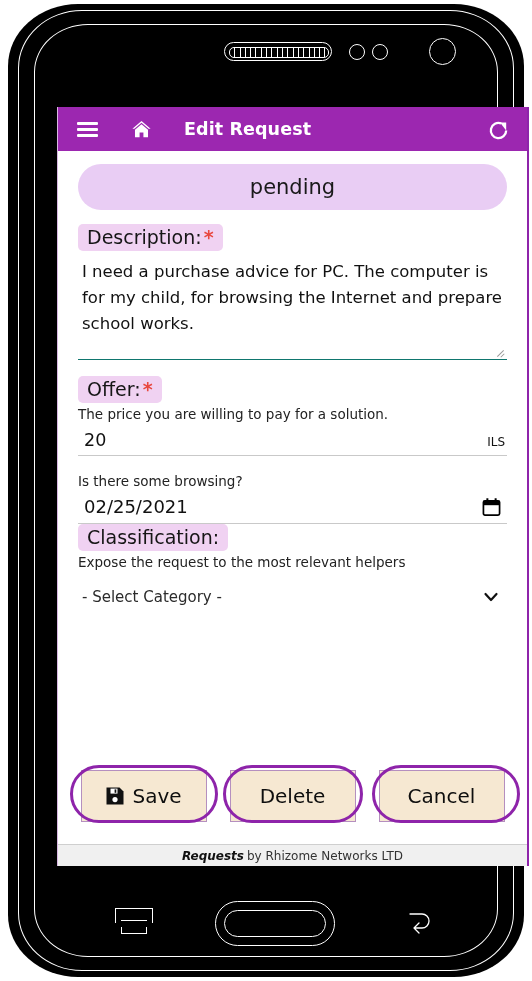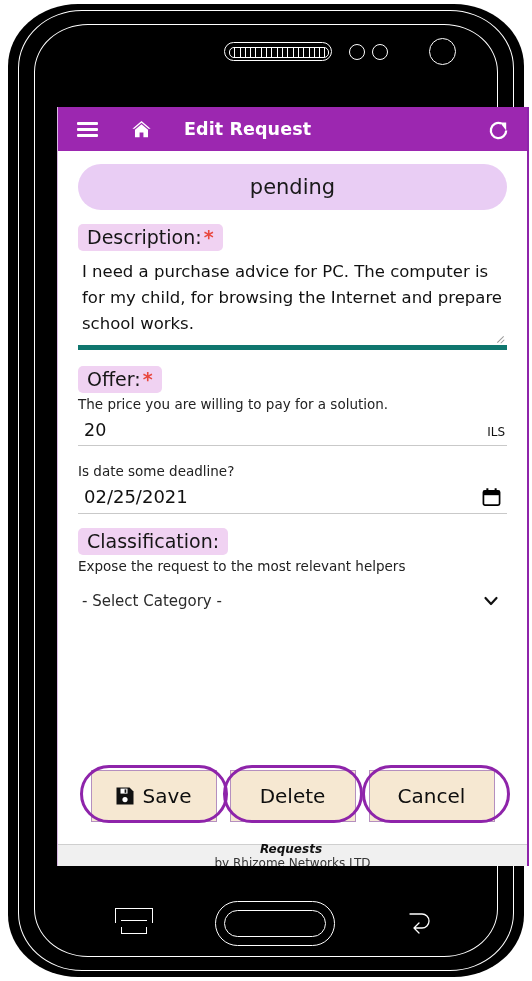--- a/index.html
+++ b/index.html
@@ -175,22 +175,22 @@
   .caret-text { display:inline-block; width:1px; height:15px; background:#000; vertical-align:-2px; margin-left:1px; }
   .field-hint {
     font-size: 13.5px;
     color: #222222;
     margin-top: 1px;
     margin-bottom: 2px;
   }
 
   .textarea-box {
     margin-top: 6px;
-    border-bottom: 5px solid #0f766e;
-    padding-bottom: 8px;
+    border-bottom: 1px solid #0f766e;
+    padding-bottom: 22px;
     position: relative;
   }
   .textarea-text {
     font-size: 16.5px;
     line-height: 26px;
     color: #111111;
     padding: 0 4px;
     min-height: 78px;
   }
   .resize-grip {
@@ -247,21 +247,21 @@
   }
   .select-value { font-size: 15px; color: #2b2b2b; flex: 1; }
   .select-chev { width: 16px; height: 16px; margin-right: 4px; }
 
   
   .btn-bar {
     position: absolute;
     left: 0; right: 0; bottom: 22px;
     display: flex;
     justify-content: center;
-    gap: 13px;
+    gap: 23px;
     padding: 0 14px;
   }
   .btn-wrap { position: relative; }
   .btn {
     width: 126px; height: 52px;
     background: #f6e8d2;
     border: 1px solid #b58fbf;
     display: flex; align-items: center; justify-content: center;
     gap: 7px;
     font-size: 20px;
@@ -283,21 +283,20 @@
   .btn-wrap.right .btn-ring { left: -7px; width: 148px; }
   .save-icon { width: 20px; height: 20px; }
 
   .footer {
     height: 22px;
     background: #f0f0f0;
     border-top: 1px solid #cfcfcf;
     display: flex; align-items: center; justify-content: center;
     font-size: 12px;
     color: #333333;
-    flex-direction: column;
   }
   .footer b { font-style: italic; color: #111; margin-right: 3px; }
 </style>
 </head>
 <body>
 
 <div class="phone">
   <div class="phone-rim"></div>
   <div class="phone-rim2"></div>
 
@@ -369,36 +368,36 @@
           <span>Offer:</span><span class="req">*</span>
         </div>
         <div class="field-hint">The price you are willing to pay for a solution.</div>
         <div class="input-row">
           <div class="input-value">20</div>
           <div class="unit">ILS</div>
         </div>
       </div>
 
       <div class="field" style="margin-top:17px;">
-        <div class="field-hint">Is date some deadline?</div>
+        <div class="field-hint">Is there some browsing?</div>
         <div class="date-line">
           <div class="date-value">02/25/2021</div>
           <span class="cal-icon">
             <svg viewBox="0 0 20 20" width="19" height="20">
               <rect x="1.5" y="3.5" width="17" height="15" rx="1.6" fill="none" stroke="#000" stroke-width="1.8"></rect>
               <rect x="1.5" y="3.5" width="17" height="4.6" fill="#000"></rect>
               <rect x="4.6" y="0.8" width="2.1" height="4.2" fill="#000"></rect>
               <rect x="13.3" y="0.8" width="2.1" height="4.2" fill="#000"></rect>
             </svg>
           </span>
         </div>
       </div>
 
 
-      <div class="field" style="margin-top:14px;">
+      <div class="field" style="">
         <div class="field-label">Classification:</div>
         <div class="field-hint">Expose the request to the most relevant helpers</div>
         <div class="select-row">
           <div class="select-value">- Select Category -</div>
           <span class="select-chev">
             <svg viewBox="0 0 16 16" width="16" height="16">
               <path d="M2.5 5 L8 11 L13.5 5" fill="none" stroke="#111" stroke-width="2.2" stroke-linecap="round" stroke-linejoin="round"></path>
             </svg>
           </span>
         </div>

